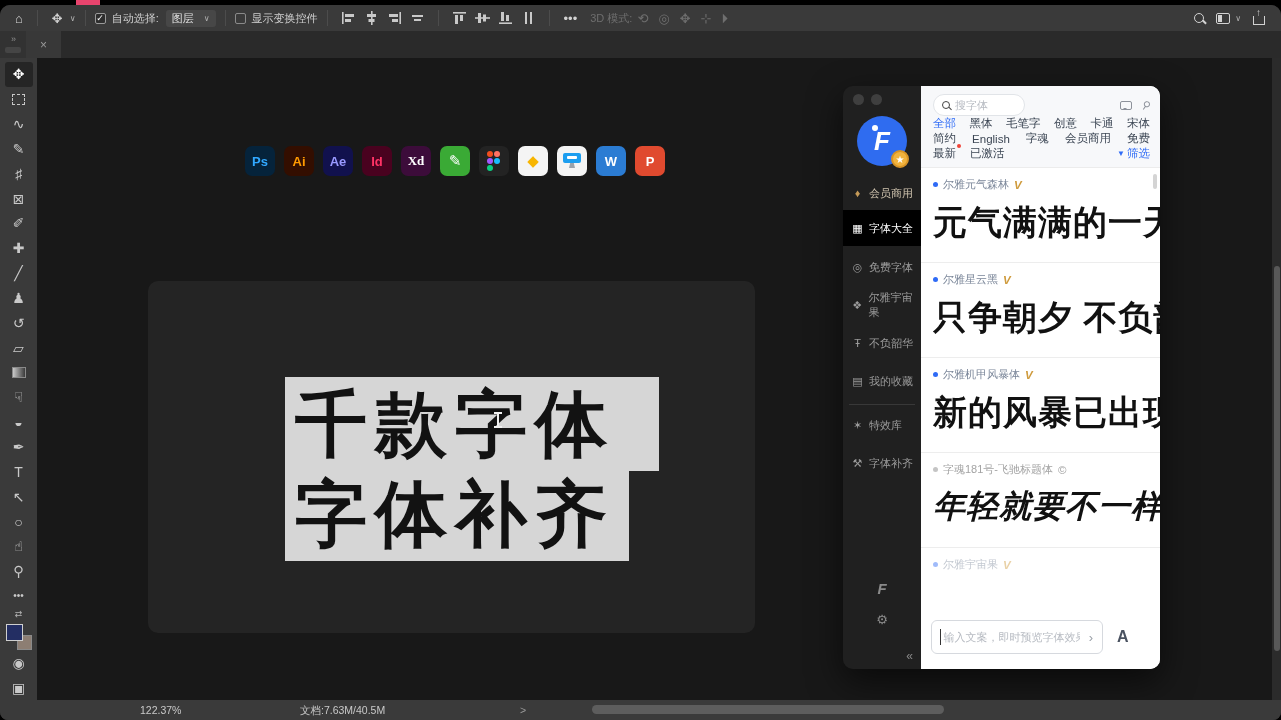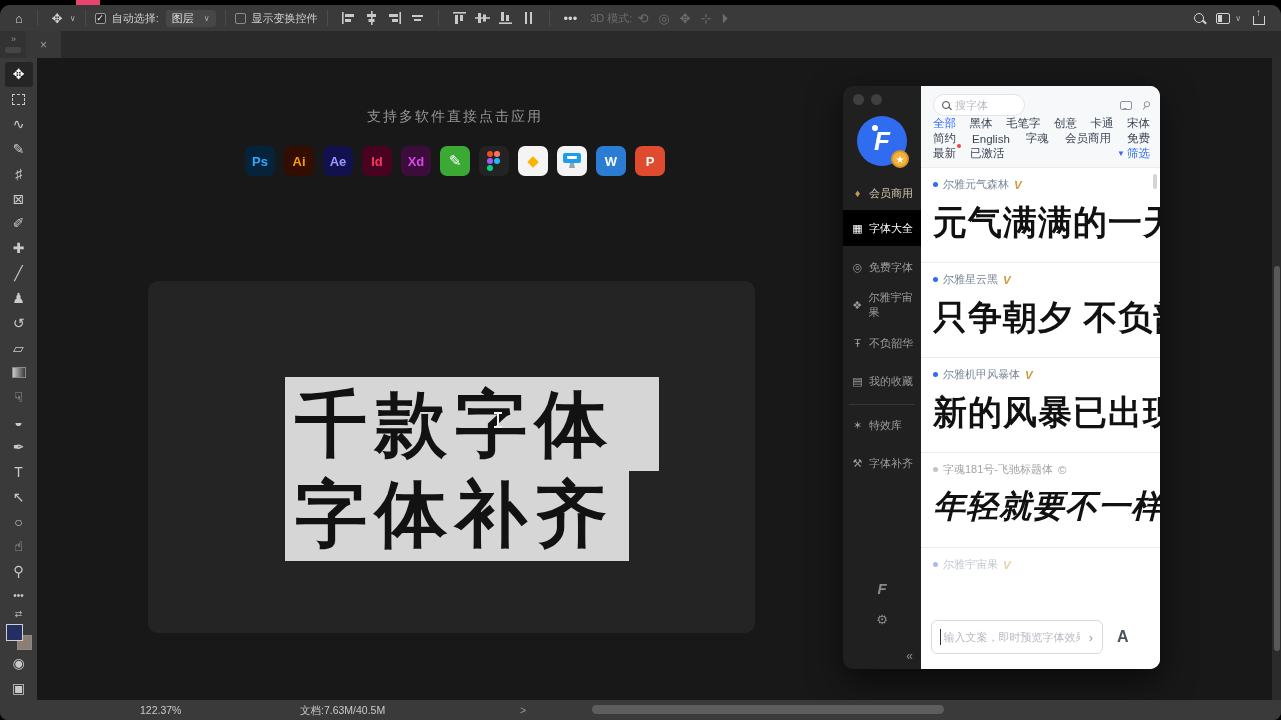--- a/index.html
+++ b/index.html
@@ -301,28 +301,27 @@
         <span class="swap-arrows">⇄</span>
         <span class="swatches">
           <span class="bg"></span>
           <span class="fg"></span>
         </span>
         <span class="tool">◉</span>
         <span class="tool">▣</span>
       </div>
 
       <div class="canvas">
-        <div class="h1-text">支持多软件直接点击应用</div>
 
         <div class="apps-row">
           <span class="app" style="background:#05233b;color:#31a8ff;">Ps</span>
           <span class="app" style="background:#330e00;color:#ff9a00;">Ai</span>
           <span class="app" style="background:#11114d;color:#9999ff;">Ae</span>
           <span class="app" style="background:#49021f;color:#ff3366;">Id</span>
-          <span class="app" style="background:#3c0c3a;color:#d946ef;">Xd</span>
+          <span class="app" style="background:#3c0c3a;color:#ffffff;font-family:Liberation Serif, serif;">Xd</span>
           <span class="app" style="background:#3aaa35;color:#fff;font-size:15px;">✎</span>
           <span class="app" style="background:#232323;">
             <span class="figma-mark">
               <i style="background:#f24e1e;"></i>
                 <i style="background:#ff7262;"></i>
               <i style="background:#a259ff;"></i>
                 <i style="background:#1abcfe;"></i>
               <i style="background:#0acf83;"></i>
                 <i style="background:transparent;"></i>
             </span>

